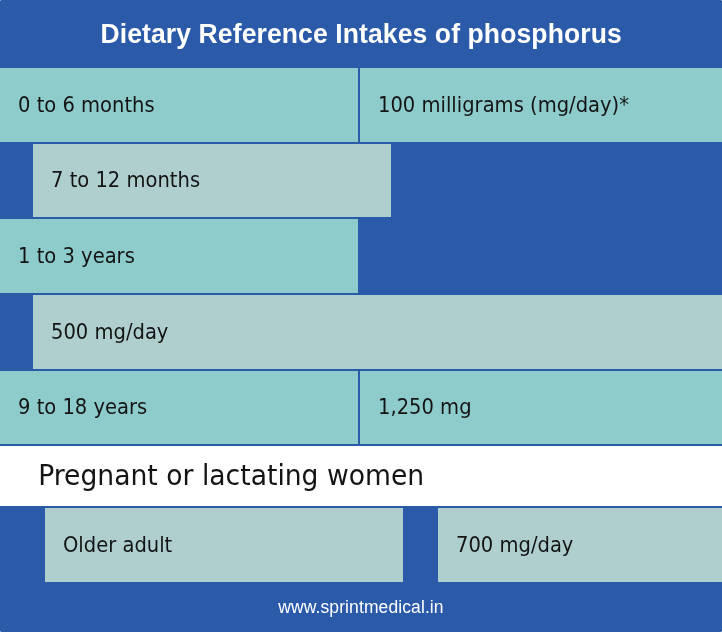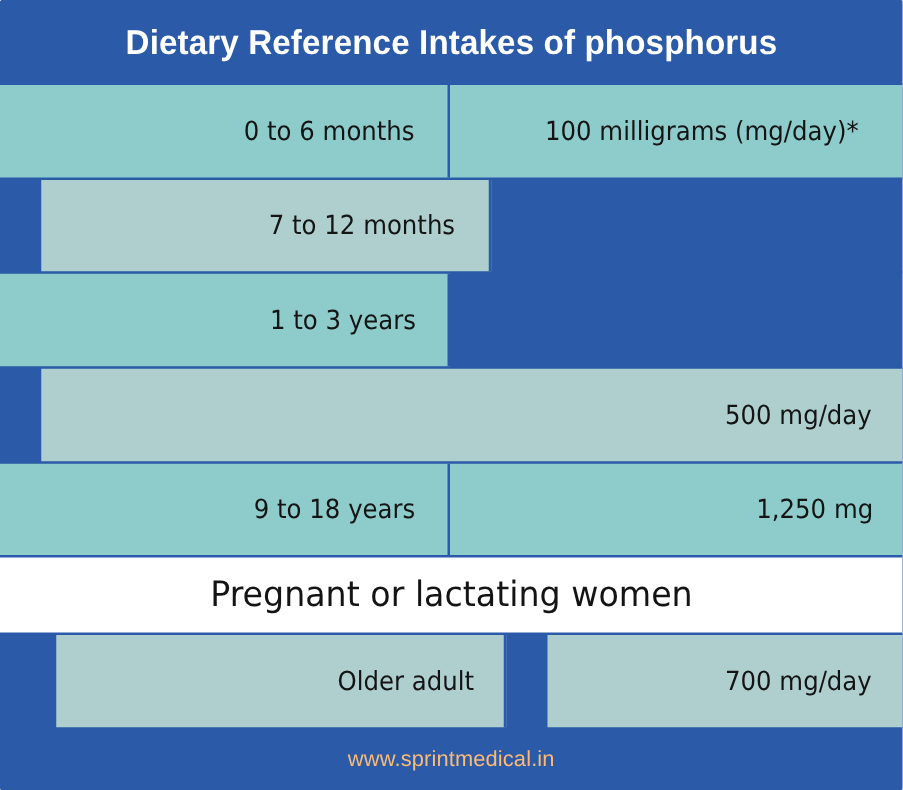--- a/index.html
+++ b/index.html
@@ -62,21 +62,20 @@
 
   .row.shade-dark  .cell { background: #8ECCCB; }
   .row.shade-light .cell { background: #AFCFCF; margin-left: 33px; }
 
   .cell {
     display: flex;
     align-items: center;
     box-sizing: border-box;
     padding: 0 16px 0 18px;
     overflow: hidden;
-    justify-content: flex-end;
   }
   .cell-label {
     flex: 0 0 360px;
     border-right: 2px solid #2B5BA8;
   }
   .cell-value {
     flex: 1 1 auto;
   }
   .cell-text {
     color: #141414;
@@ -89,39 +88,39 @@
   }
 
   
   .row.section {
     flex: 0 0 60px;
   }
   .row.section .cell {
     flex: 1 1 auto;
     background: #ffffff;
     border-right: none;
-    justify-content: center;
-    padding: 0 0;
+    justify-content: flex-start;
+    padding: 0 28px;
   }
   .row.section .cell-text {
     font-size: 28px;
     transform: scaleX(0.95);
     transform-origin: center center;
   }
 
   
   #footer {
     flex: 0 0 50px;
     display: flex;
     align-items: center;
     justify-content: center;
     background: #2B5BA8;
   }
   #footer-link {
-    color: #fdba74;
+    color: #ffffff;
     font-family: "Liberation Sans", sans-serif;
     font-size: 17.5px;
     letter-spacing: 0.1px;
     white-space: nowrap;
     text-decoration: none;
   }
 </style>
 </head>
 <body>
 

